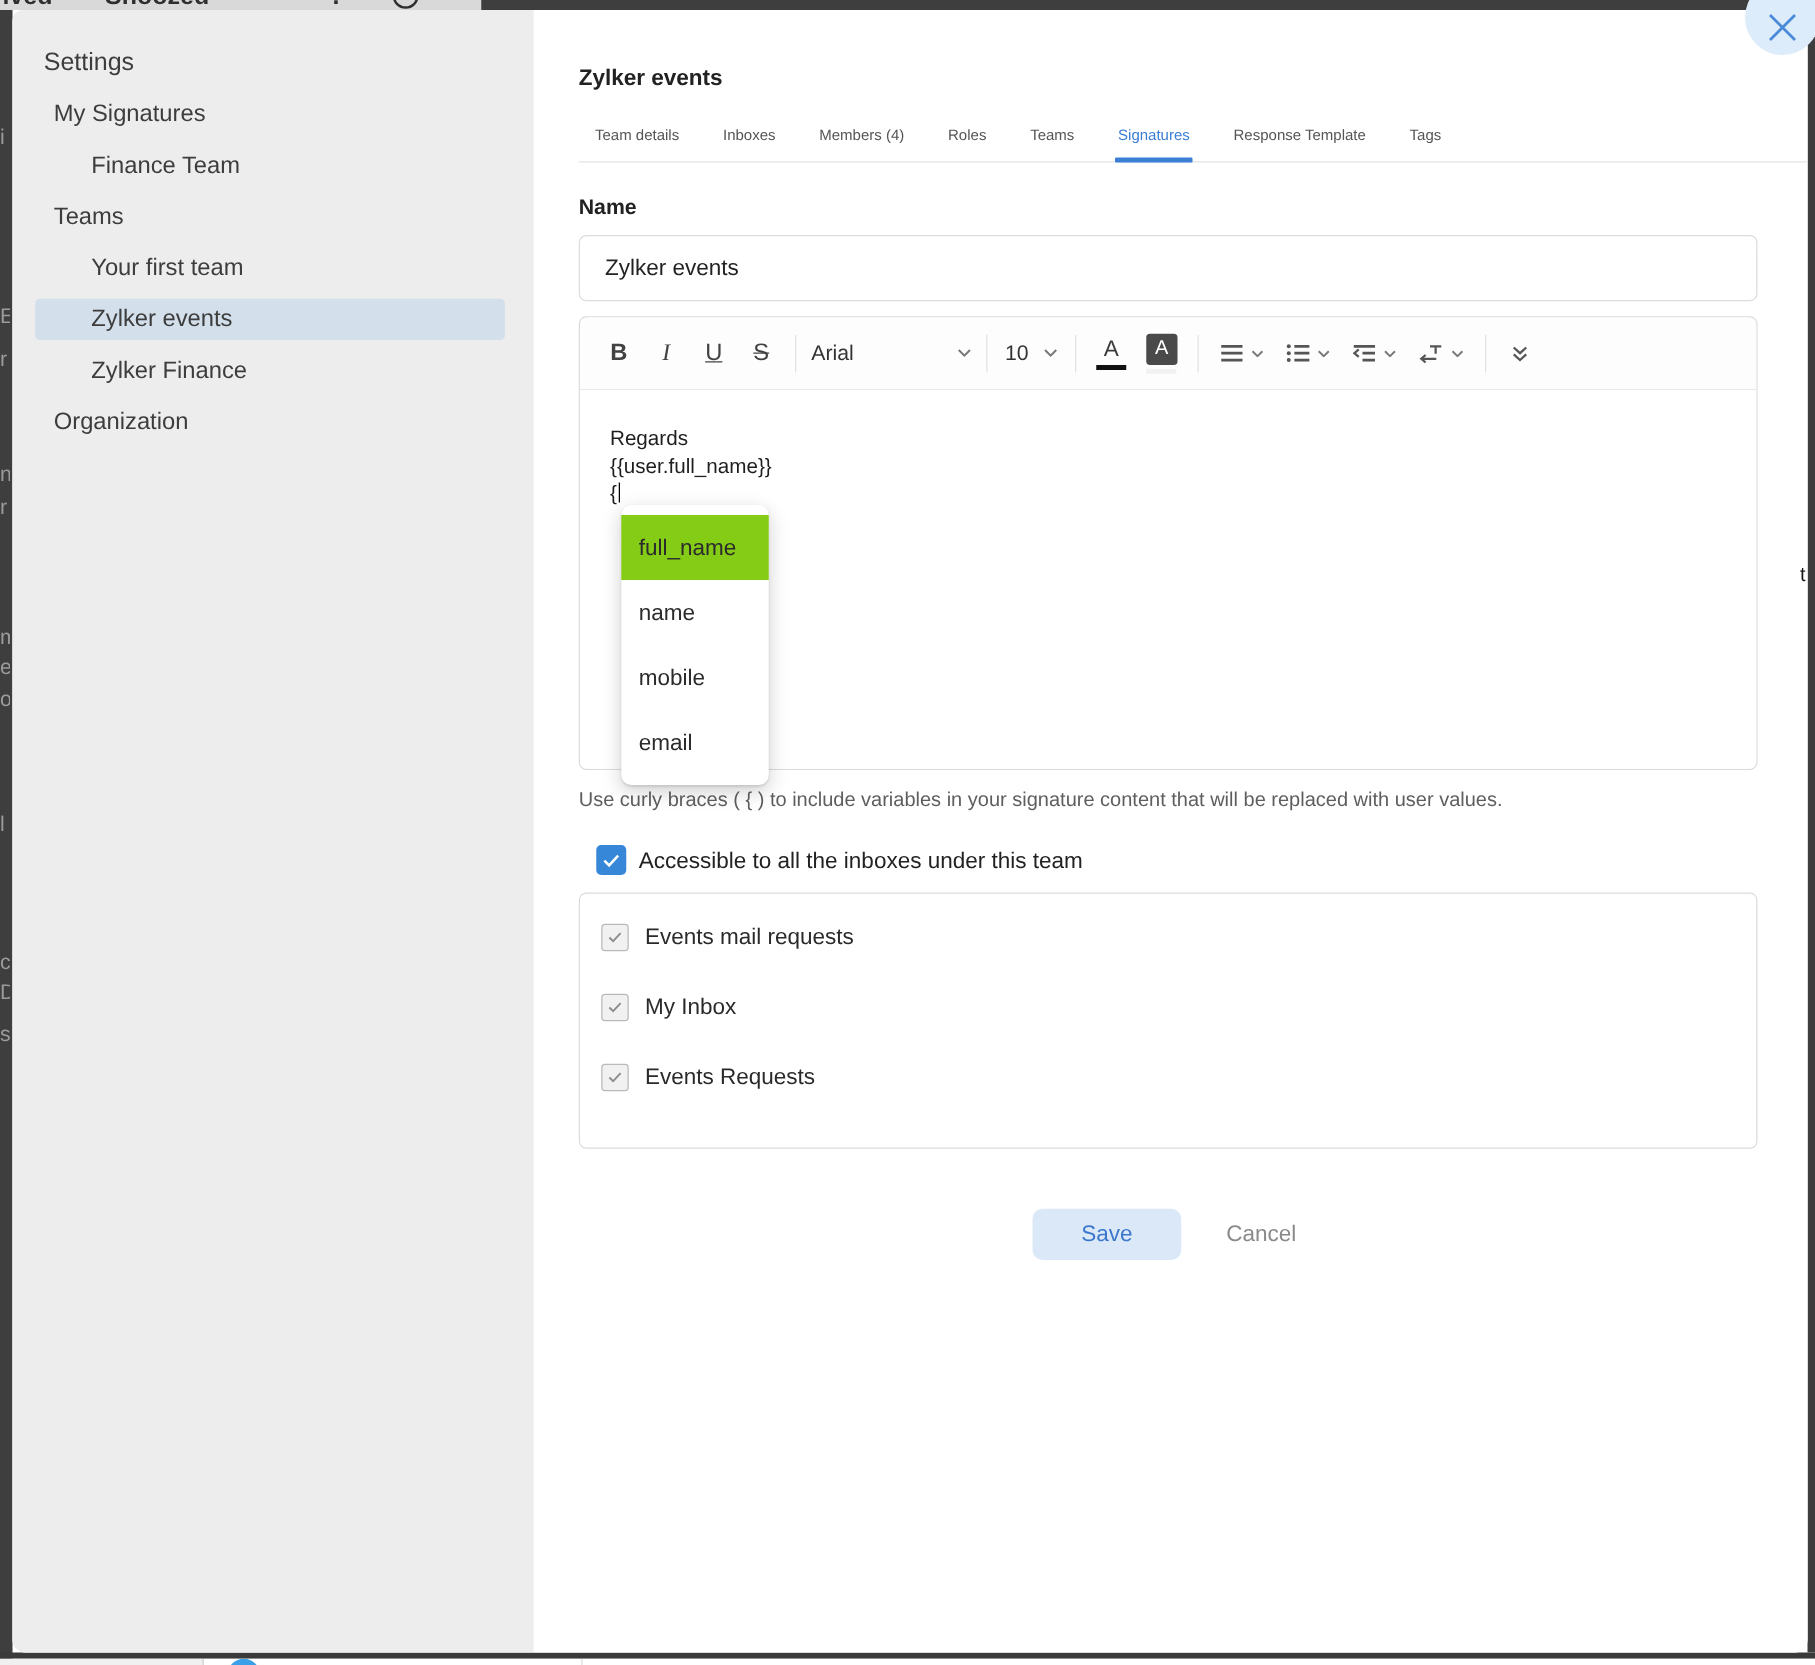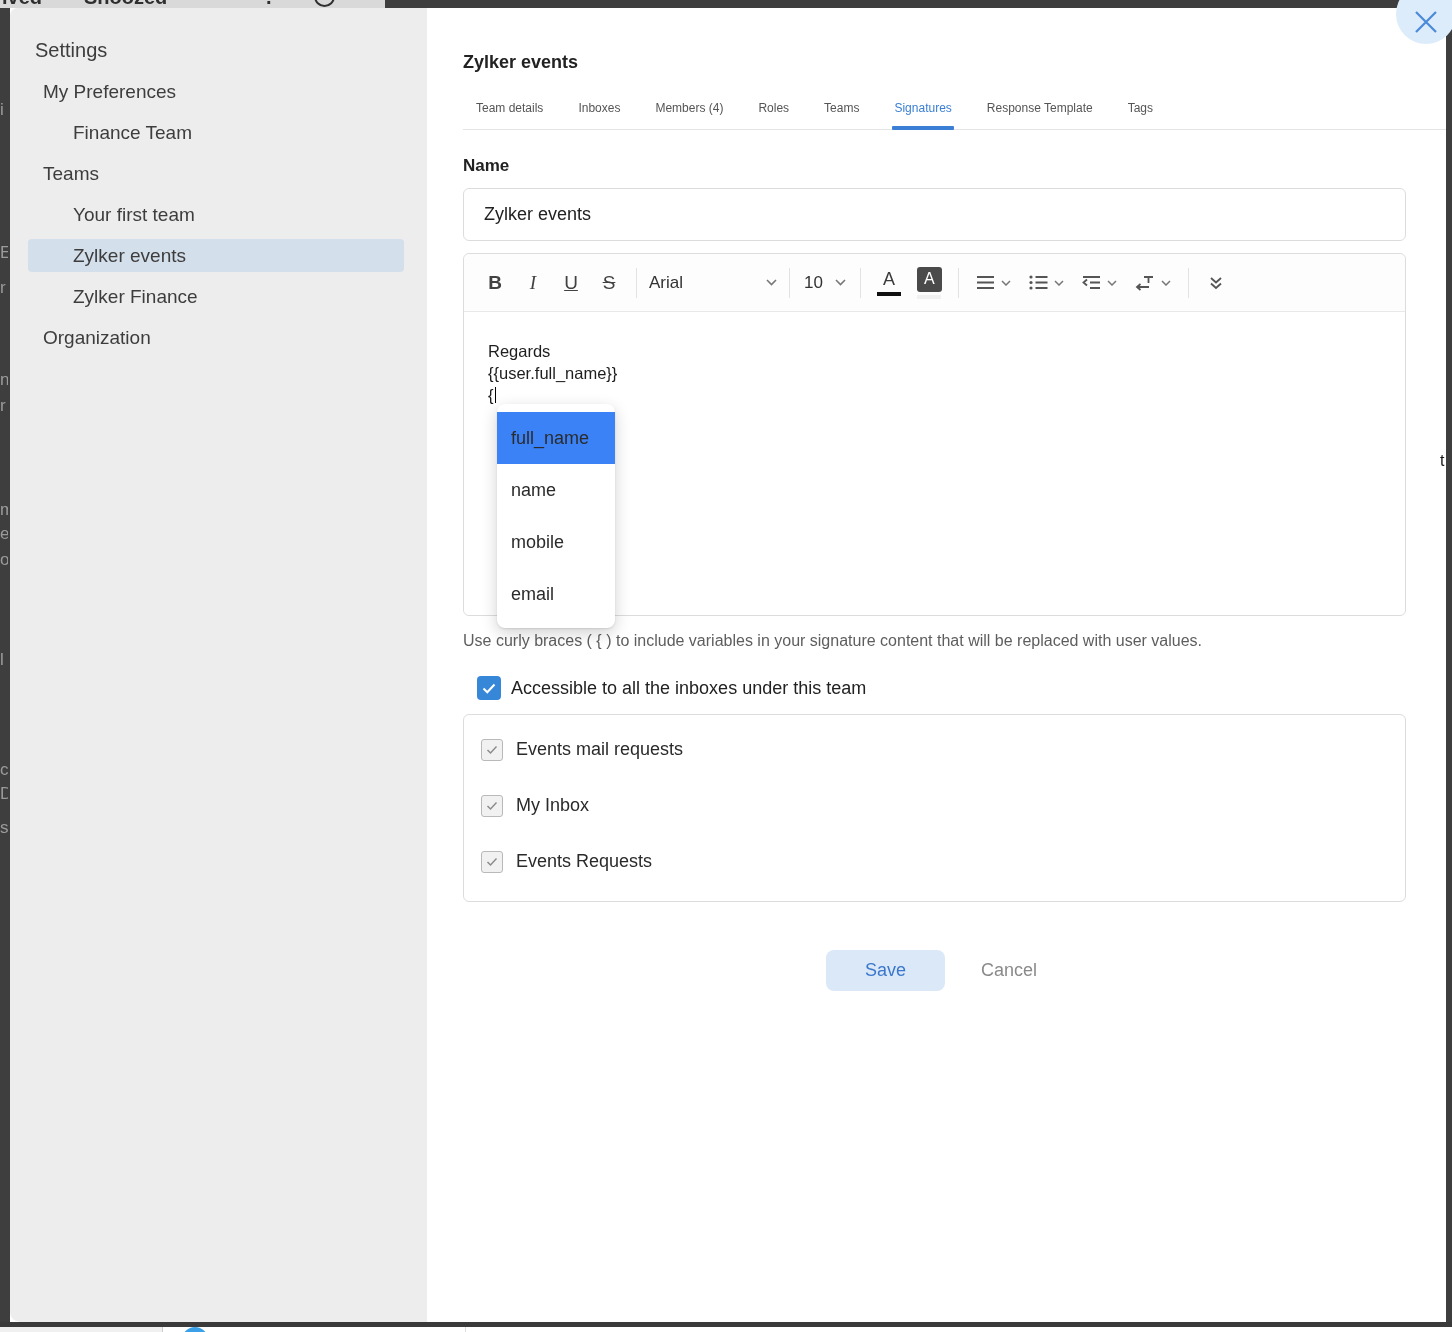--- a/index.html
+++ b/index.html
@@ -71,31 +71,31 @@
   .tb-bgA .bar{width:24px;height:4px;background:#f1f1f1;margin-top:3px;}
   .tb-ic{display:flex;align-items:center;gap:6px;margin:0 9px;}
   .editor-body{height:303px;padding:28px 24px;box-sizing:border-box;font-size:16.5px;color:#1e1e1e;
                line-height:22px;background:#fff;border-radius:0 0 6px 6px;}
   .caret{display:inline-block;width:1.5px;height:16px;background:#000;vertical-align:-2px;margin-left:1px;}
 
   
   .dropdown{position:absolute;left:33px;top:150px;width:118px;background:#fff;border-radius:8px;
             box-shadow:0 1px 2px rgba(0,0,0,.10),0 5px 16px rgba(0,0,0,.18);padding:8px 0;z-index:4;}
   .dd-item{height:52px;line-height:52px;padding-left:14px;font-size:18px;color:#2b2b2b;cursor:default;}
-  .dd-item.hl{background:#3b82f6;}
+  .dd-item.hl{background:#84cc16;}
 
   .helper{margin-top:16px;font-size:16px;color:#5e5e5e;}
 
   .access-row{margin-top:26px;display:flex;align-items:center;gap:10px;padding-left:14px;}
   .blue-check{width:24px;height:24px;background:#3787d8;border-radius:4px;display:flex;
               align-items:center;justify-content:center;flex-shrink:0;}
   .access-label{font-size:18px;color:#222;}
 
   .inbox-box{margin-top:14px;width:943px;border:1px solid #dcdcdc;border-radius:6px;box-sizing:border-box;
-             padding:22px 0 27px;}
+             padding:22px 0 44px;}
   .inbox-row{display:flex;align-items:center;gap:13px;padding-left:17px;height:25px;margin-bottom:31px;}
   .inbox-row:last-child{margin-bottom:0;}
   .gray-check{width:22px;height:22px;border:1px solid #b9b9b9;background:#f1f1f1;border-radius:3px;
               display:flex;align-items:center;justify-content:center;box-sizing:border-box;flex-shrink:0;}
   .inbox-label{font-size:18px;color:#2a2a2a;}
 
   .footer{margin-top:48px;width:943px;display:flex;justify-content:center;align-items:center;gap:30px;}
   .save-btn{width:119px;height:41px;background:#dbe8f8;color:#3b78cc;font-size:18px;border:none;
             border-radius:8px;font-family:"Liberation Sans",sans-serif;}
   .cancel-btn{font-size:18px;color:#8a8a8a;background:none;border:none;font-family:"Liberation Sans",sans-serif;}
@@ -137,21 +137,21 @@
     <div class="bottom-left-seg"></div>
     <div class="bottom-div1"></div>
     <div class="bottom-div2"></div>
     <div class="bottom-avatar"></div>
   </div>
 
   <div class="modal">
 
     <div class="sidebar">
       <div class="side-item l0">Settings</div>
-      <div class="side-item l1">My Preferences</div>
+      <div class="side-item l1">My Signatures</div>
       <div class="side-item l2">Finance Team</div>
       <div class="side-item l1">Teams</div>
       <div class="side-item l2">Your first team</div>
       <div class="side-item l2 selected">Zylker events</div>
       <div class="side-item l2">Zylker Finance</div>
       <div class="side-item l1">Organization</div>
     </div>
 
     <div class="content">
       <div class="title">Zylker events</div>

